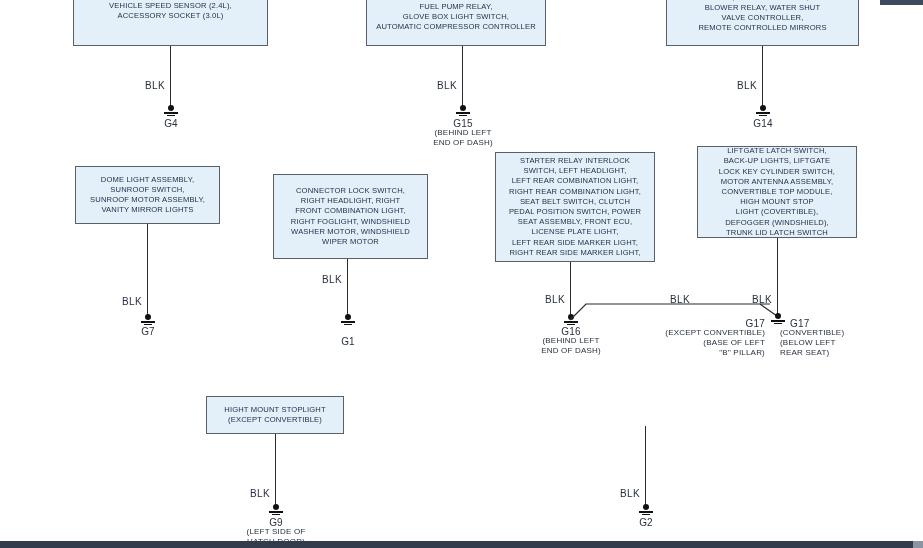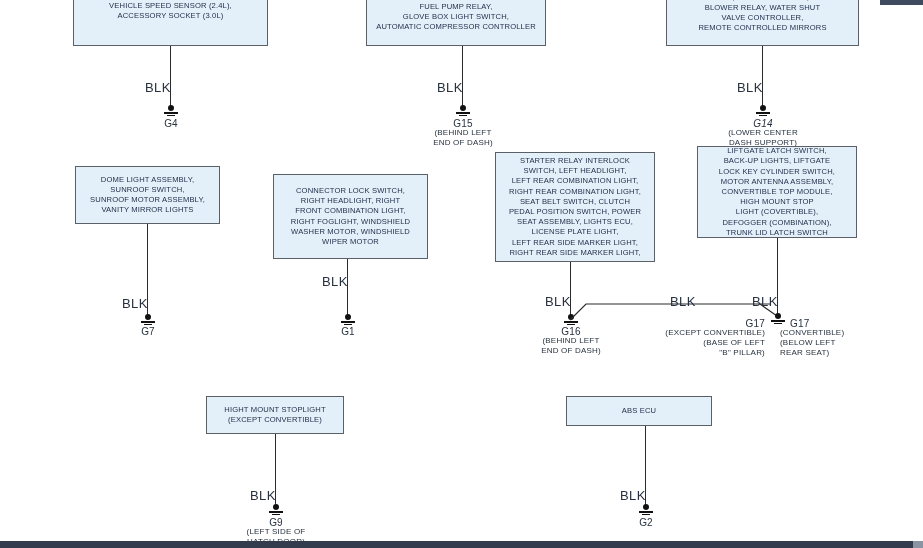--- a/index.html
+++ b/index.html
@@ -66,21 +66,21 @@
     background: #2b2b2b;
   }
   .wire-diag {
     position: absolute;
     overflow: visible;
   }
 
   
   .wire-label {
     position: absolute;
-    font-size: 13px;
+    font-size: 10px;
     color: #27313f;
     letter-spacing: 0.4px;
     white-space: nowrap;
   }
 
   
   .gnd {
     position: absolute;
     width: 18px;
     height: 14px;
@@ -170,74 +170,72 @@
   <div class="gnd-loc" style="left:403px; top:128px; width:120px;">(BEHIND LEFT
 END OF DASH)</div>
 
   <div class="wire-v" style="left:762px; top:46px; height:62px;"></div>
   <div class="wire-label" style="left:737px; top:80px;">BLK</div>
   <div class="gnd" style="left:754px; top:105px;">
     <div class="dot"></div>
     <div class="bar1"></div>
     <div class="bar2"></div>
   </div>
-  <div class="gnd-name" style="left:723px; top:118px; width:80px;font-style:italic;">G14</div>
-  <div class="gnd-loc" style="left:703px; top:128px; width:120px;">(LOWER CENTER
-DASH SUPPORT)</div>
+  <div class="gnd-name" style="left:723px; top:118px; width:80px;">G14</div>
 
   <div class="comp-box" style="left:273px; top:174px; width:155px; height:85px;">CONNECTOR LOCK SWITCH,
 RIGHT HEADLIGHT, RIGHT
 FRONT COMBINATION LIGHT,
 RIGHT FOGLIGHT, WINDSHIELD
 WASHER MOTOR, WINDSHIELD
 WIPER MOTOR</div>
 
   <div class="comp-box" style="left:75px; top:166px; width:145px; height:58px;">DOME LIGHT ASSEMBLY,
 SUNROOF SWITCH,
 SUNROOF MOTOR ASSEMBLY,
 VANITY MIRROR LIGHTS</div>
 
   <div class="comp-box" style="left:495px; top:152px; width:160px; height:110px;">STARTER RELAY INTERLOCK
 SWITCH, LEFT HEADLIGHT,
 LEFT REAR COMBINATION LIGHT,
 RIGHT REAR COMBINATION LIGHT,
 SEAT BELT SWITCH, CLUTCH
 PEDAL POSITION SWITCH, POWER
-SEAT ASSEMBLY, LIGHTS ECU,
+SEAT ASSEMBLY, FRONT ECU,
 LICENSE PLATE LIGHT,
 LEFT REAR SIDE MARKER LIGHT,
 RIGHT REAR SIDE MARKER LIGHT,</div>
 
   <div class="comp-box" style="left:697px; top:146px; width:160px; height:92px;">LIFTGATE LATCH SWITCH,
 BACK-UP LIGHTS, LIFTGATE
 LOCK KEY CYLINDER SWITCH,
 MOTOR ANTENNA ASSEMBLY,
 CONVERTIBLE TOP MODULE,
 HIGH MOUNT STOP
 LIGHT (COVERTIBLE),
-DEFOGGER (COMBINATION),
+DEFOGGER (WINDSHIELD),
 TRUNK LID LATCH SWITCH</div>
 
   <div class="wire-v" style="left:147px; top:224px; height:93px;"></div>
   <div class="wire-label" style="left:122px; top:296px;">BLK</div>
   <div class="gnd" style="left:139px; top:314px;">
     <div class="dot"></div>
     <div class="bar1"></div>
     <div class="bar2"></div>
   </div>
   <div class="gnd-name" style="left:108px; top:326px; width:80px;">G7</div>
 
   <div class="wire-v" style="left:347px; top:259px; height:58px;"></div>
   <div class="wire-label" style="left:322px; top:274px;">BLK</div>
   <div class="gnd" style="left:339px; top:314px;">
     <div class="dot"></div>
     <div class="bar1"></div>
     <div class="bar2"></div>
   </div>
-  <div class="gnd-name" style="left:308px; top:326px; width:80px;">G1</div>
+  <div class="gnd-name" style="left:308px; top:336px; width:80px;">G1</div>
 
   <div class="wire-v" style="left:570px; top:262px; height:56px;"></div>
   <div class="wire-label" style="left:545px; top:294px;">BLK</div>
   <div class="gnd" style="left:562px; top:314px;">
     <div class="dot"></div>
     <div class="bar1"></div>
     <div class="bar2"></div>
   </div>
   <div class="gnd-name" style="left:531px; top:326px; width:80px;">G16</div>
   <div class="gnd-loc" style="left:511px; top:336px; width:120px;">(BEHIND LEFT
@@ -267,21 +265,20 @@
 "B" PILLAR)</div>
 
   <div class="gnd-name left-al" style="left:790px; top:318px; width:120px;">G17</div>
   <div class="gnd-loc left-al" style="left:748px; top:328px; width:130px;margin-left:32px;">(CONVERTIBLE)
 (BELOW LEFT
 REAR SEAT)</div>
 
   <div class="comp-box" style="left:206px; top:396px; width:138px; height:38px;">HIGHT MOUNT STOPLIGHT
 (EXCEPT CONVERTIBLE)</div>
 
-  <div class="comp-box" style="left:566px; top:396px; width:146px; height:30px;">ABS ECU</div>
 
   <div class="wire-v" style="left:275px; top:434px; height:74px;"></div>
   <div class="wire-label" style="left:250px; top:488px;">BLK</div>
   <div class="gnd" style="left:267px; top:504px;">
     <div class="dot"></div>
     <div class="bar1"></div>
     <div class="bar2"></div>
   </div>
   <div class="gnd-name" style="left:236px; top:517px; width:80px;">G9</div>
   <div class="gnd-loc" style="left:216px; top:527px; width:120px;">(LEFT SIDE OF

